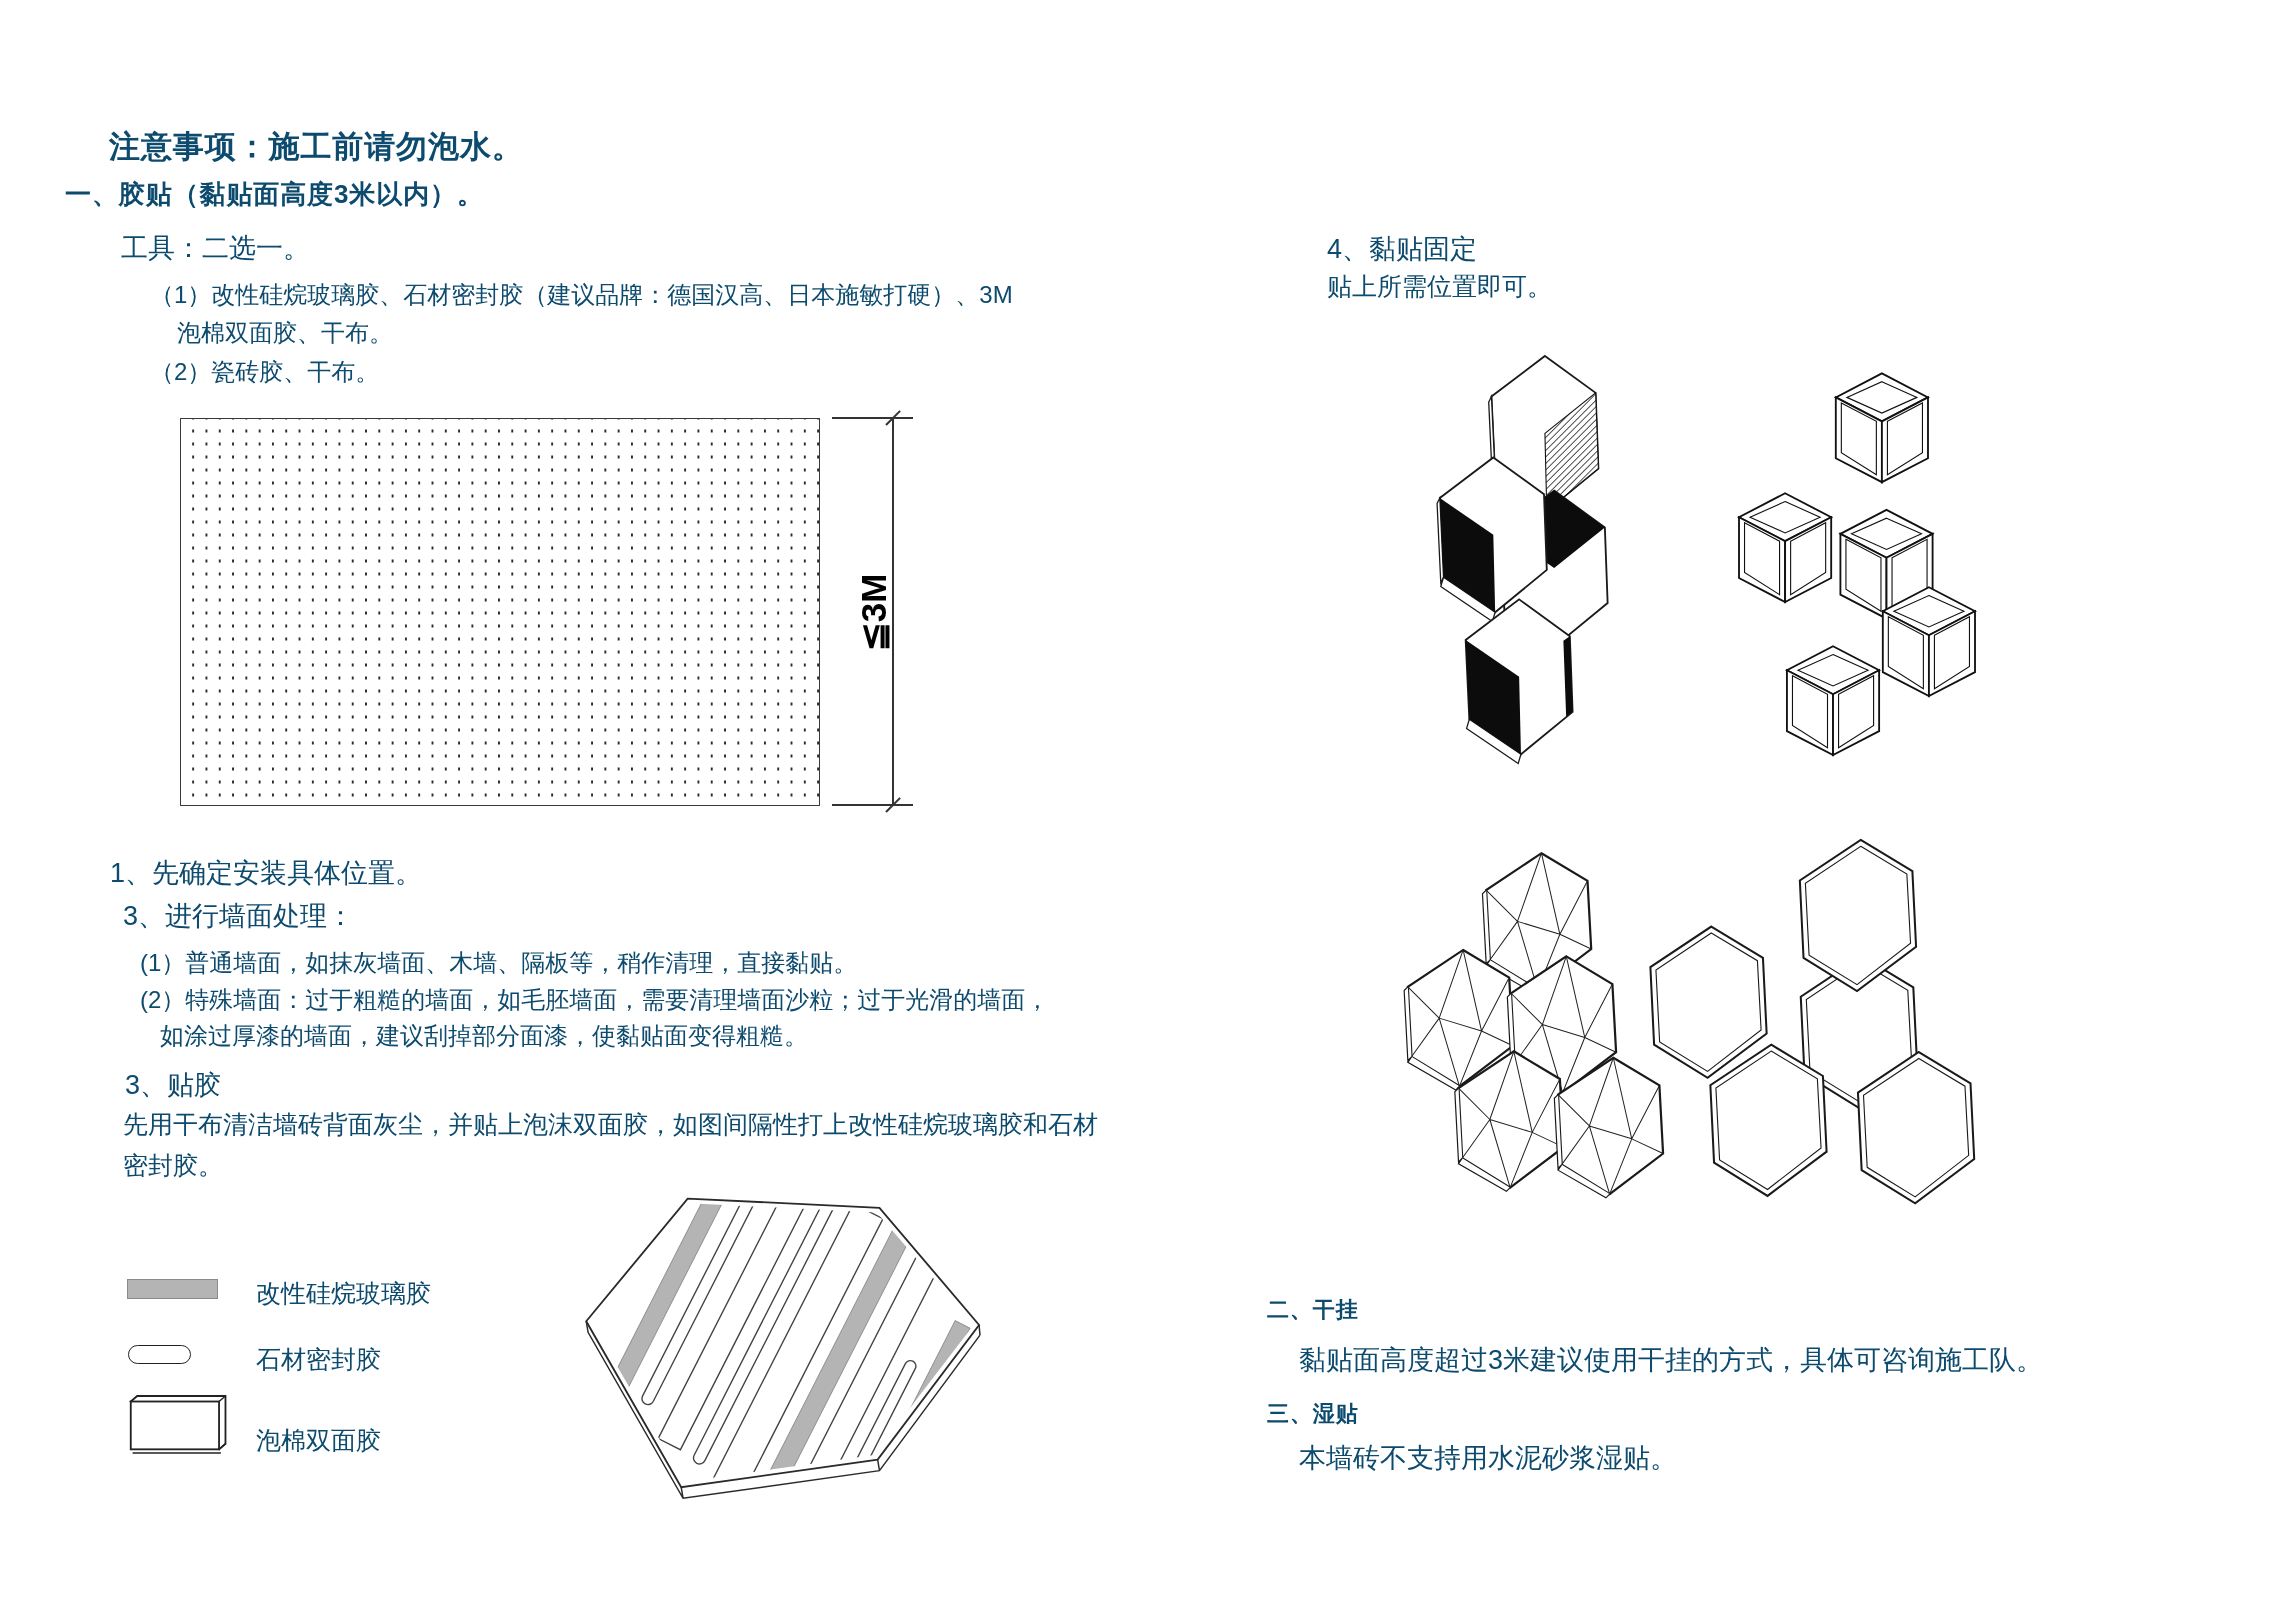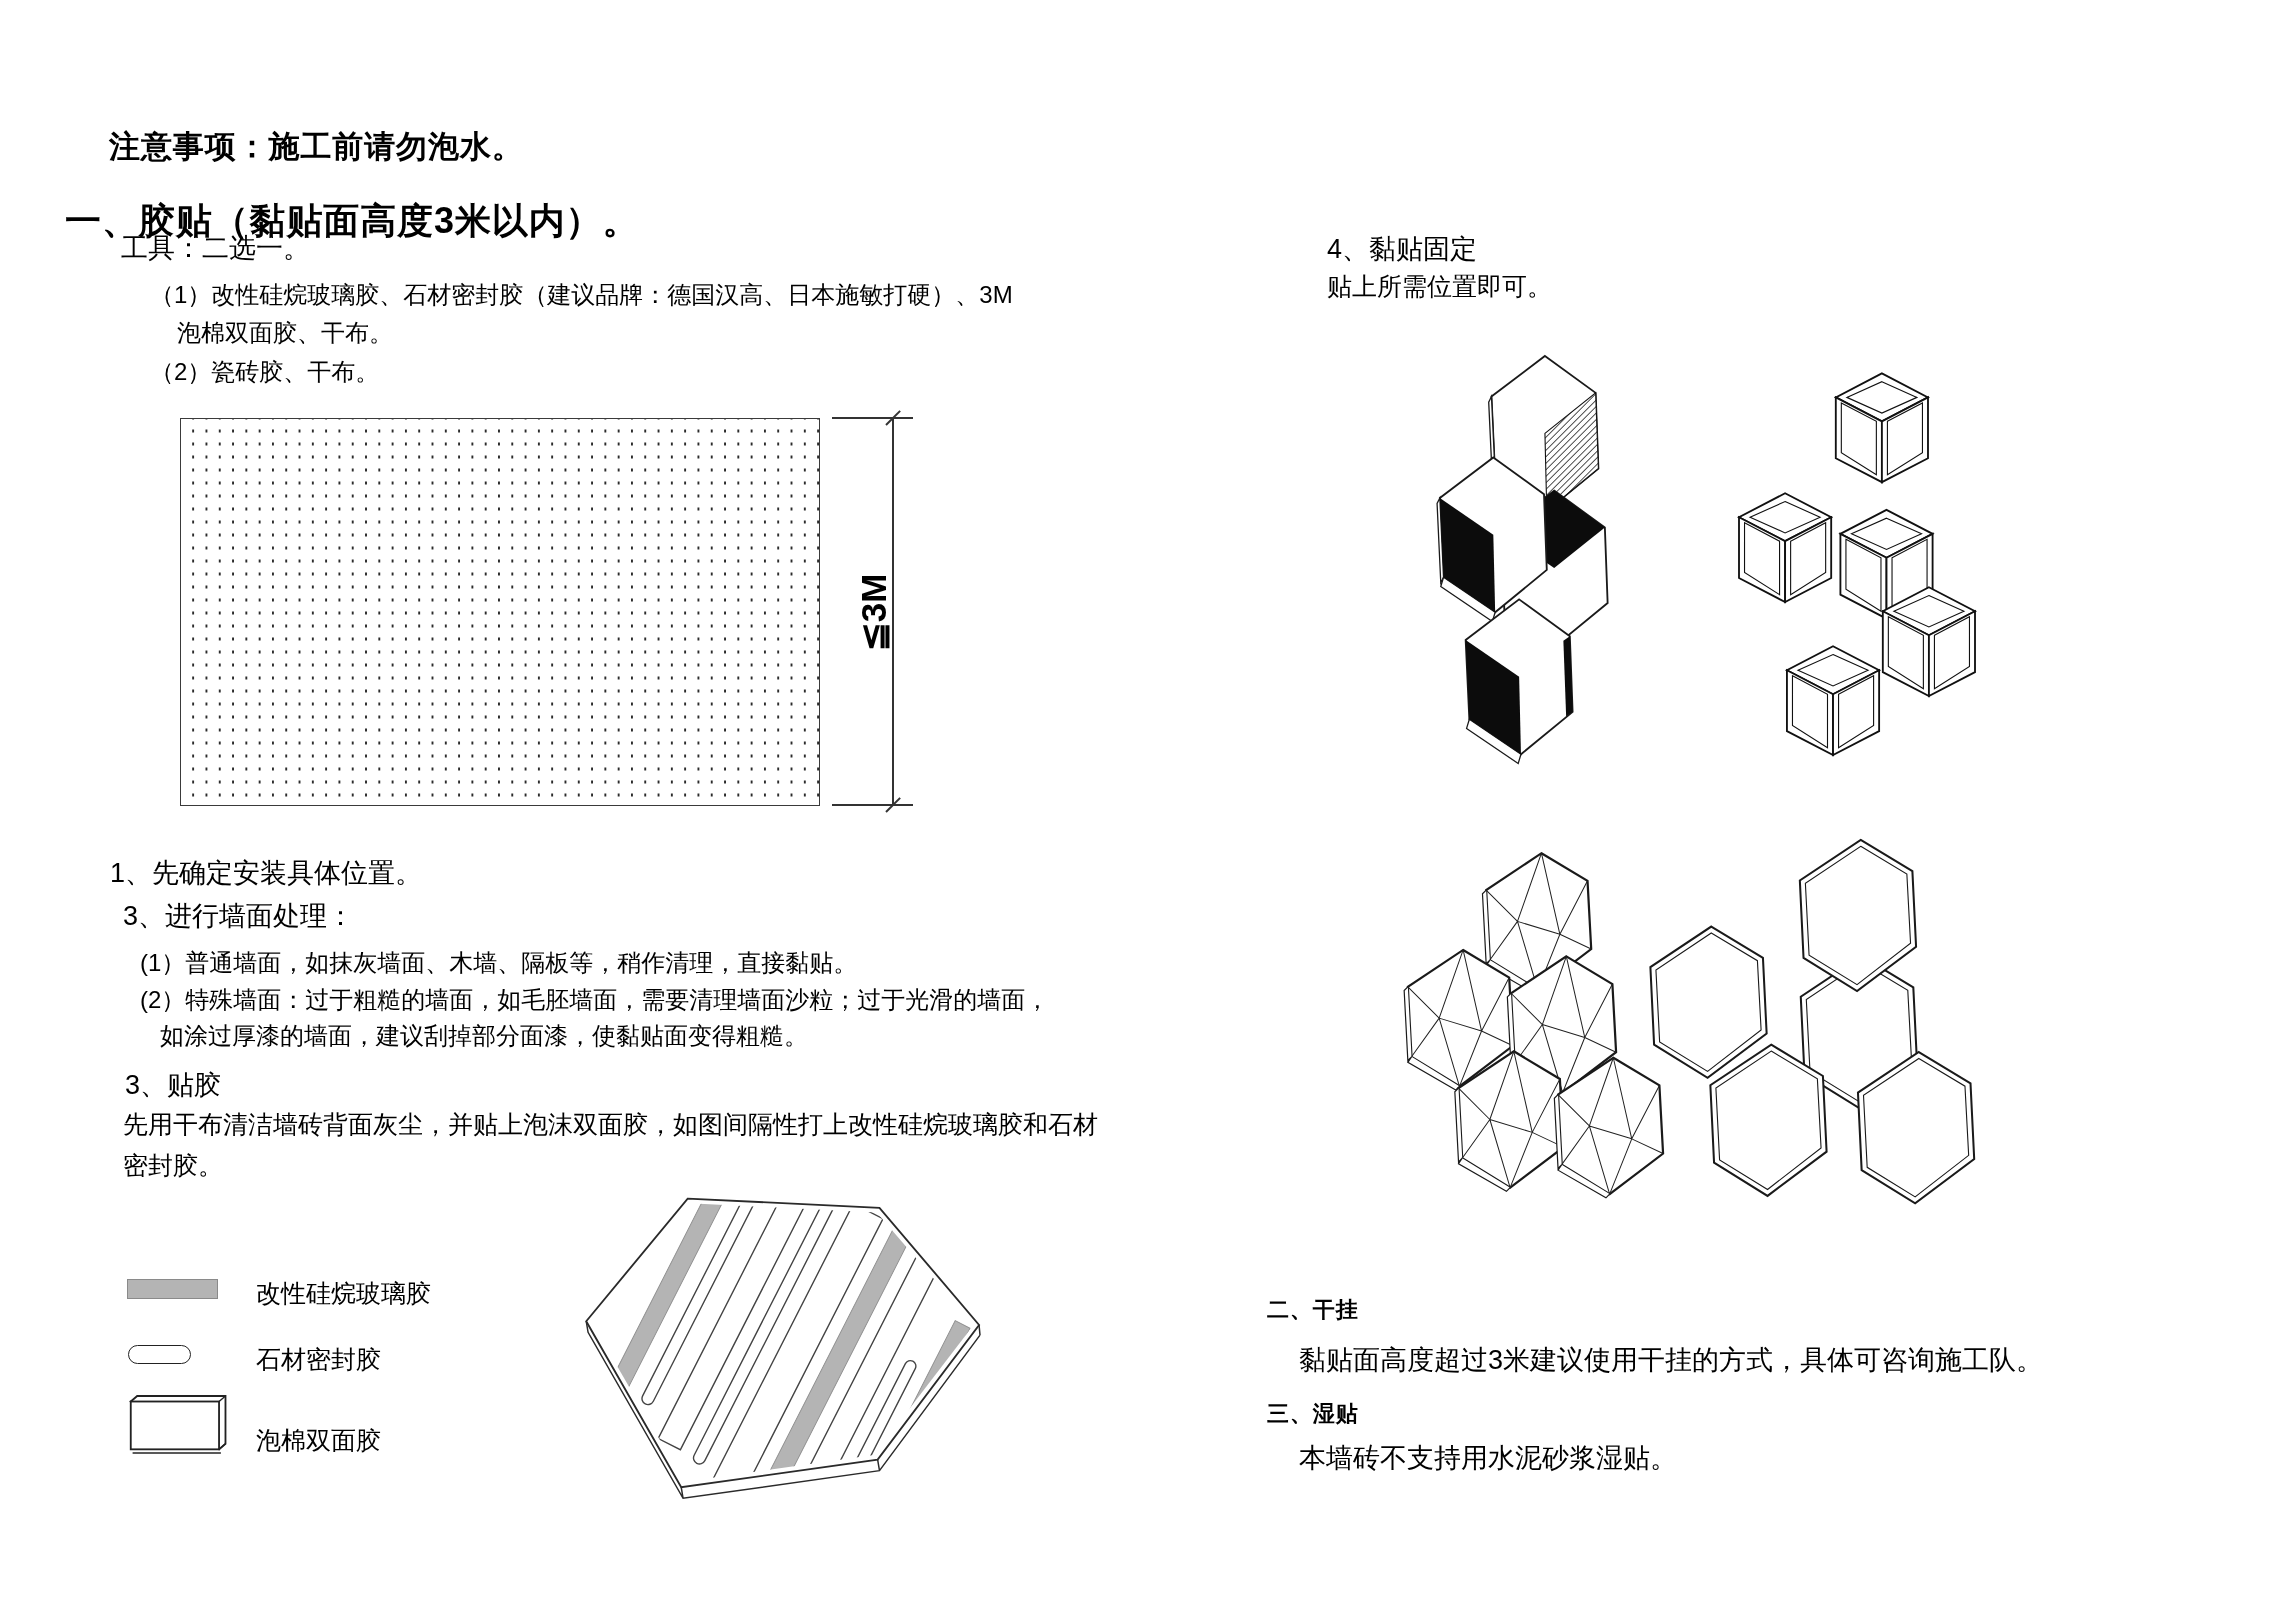--- a/index.html
+++ b/index.html
@@ -5,23 +5,23 @@
   html,body{margin:0;padding:0;background:#ffffff;}
   #page{
     position:relative;
     width:2290px;
     height:1606px;
     background:#ffffff;
     font-family:"Liberation Sans", sans-serif;
     color:#000;
     overflow:hidden;
   }
-  .t{position:absolute;white-space:nowrap;color:#000000;}
+  .t{position:absolute;white-space:nowrap;color:#0c4a6e;}
   .h1{font-size:31px;font-weight:700;letter-spacing:0.9px;}
-  .h2{font-size:36px;font-weight:700;letter-spacing:0.9px;margin-top:20px;}
+  .h2{font-size:26px;font-weight:700;letter-spacing:0.9px;}
   .h3{font-size:22px;font-weight:600;letter-spacing:0.9px;}
   .sh{font-size:27px;font-weight:500;}
   .b{font-size:24px;font-weight:400;}
   .b2{font-size:25px;font-weight:400;}
   .wall{
     position:absolute;left:180px;top:418px;width:640px;height:388px;
     border:1.8px solid #3a3a3a;box-sizing:border-box;
     background-image:radial-gradient(circle,#2b2b2b 1.3px,rgba(0,0,0,0) 1.4px);
     background-size:13.3px 13px;background-position:5.5px 5.5px;
   }

